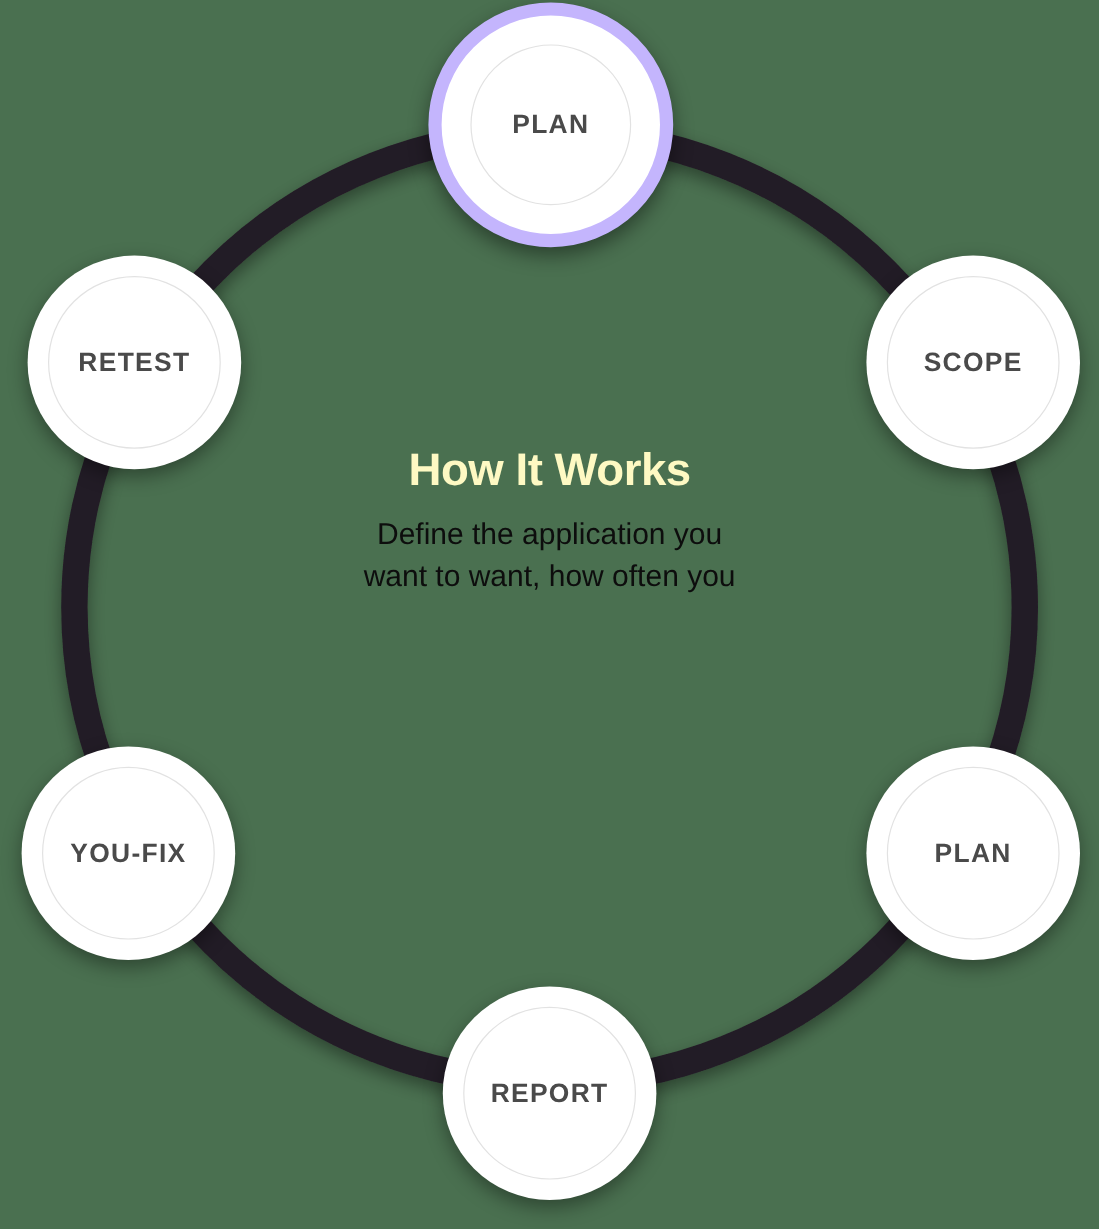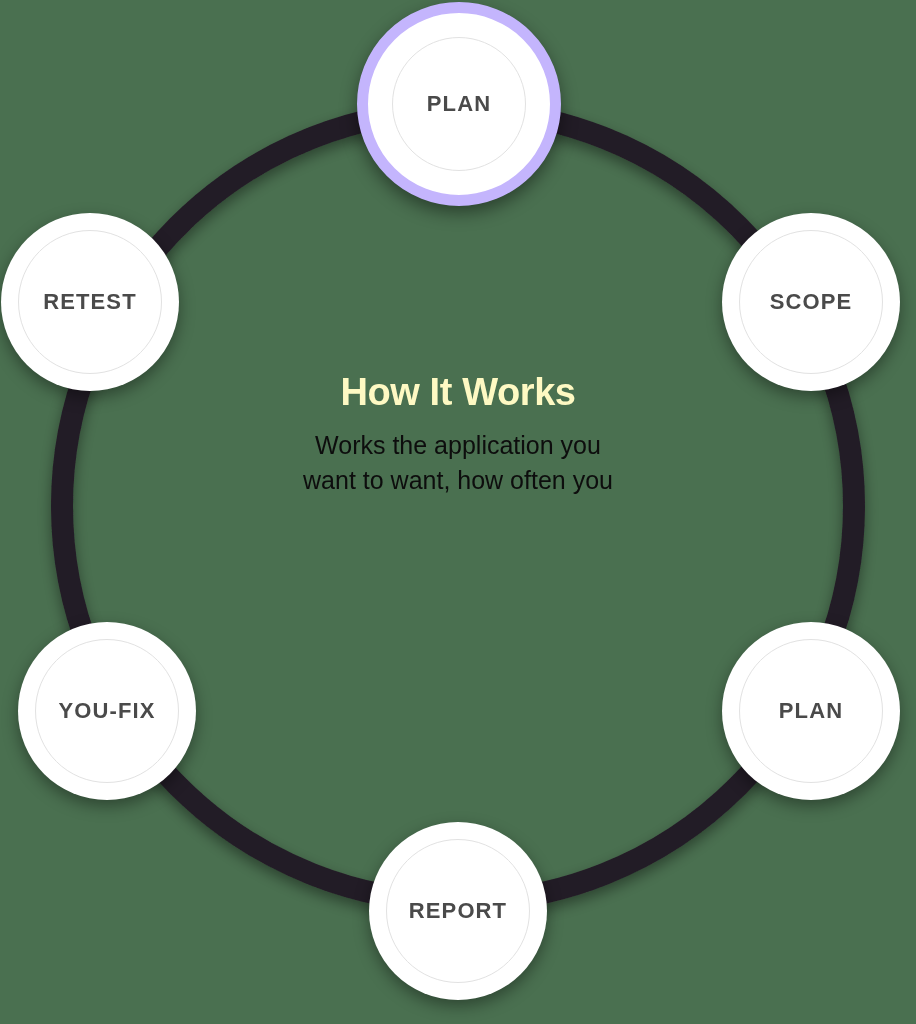--- a/index.html
+++ b/index.html
@@ -112,21 +112,21 @@
     width: 134px;
     height: 134px;
   }
 
   
   #node-plan    { left: 357px; top: 2px; }
   #node-scope   { left: 722px; top: 213px; }
   #node-test    { left: 722px; top: 622px; }
   #node-report  { left: 369px; top: 822px; }
   #node-youfix  { left: 18px;  top: 622px; align-items: center; }
-  #node-retest  { left: 1px;  top: 213px; }
+  #node-retest  { left: 23px;  top: 213px; }
 </style>
 </head>
 <body>
 
 <div id="diagram-stage">
 
   <svg id="cycle-svg" viewBox="0 0 916 1024" aria-hidden="true">
     <defs>
       <filter id="ringShadow" x="-20%" y="-20%" width="140%" height="140%">
         <feDropShadow dx="0" dy="6" stdDeviation="7" flood-color="#000000" flood-opacity="0.40"></feDropShadow>
@@ -161,18 +161,18 @@
   </div>
 
   <div class="node plain" id="node-retest">
     <span class="node-inner-ring"></span>
     <span class="node-label">RETEST</span>
   </div>
 
   <div class="center-block">
     <h2 class="center-title">How It Works</h2>
     <p class="center-desc">
-      <span>Works the application you</span><br>
+      <span>Define the application you</span><br>
       <span>want to want, how often you</span><br>
     </p>
   </div>
 
 </div>
 
 </body></html>

